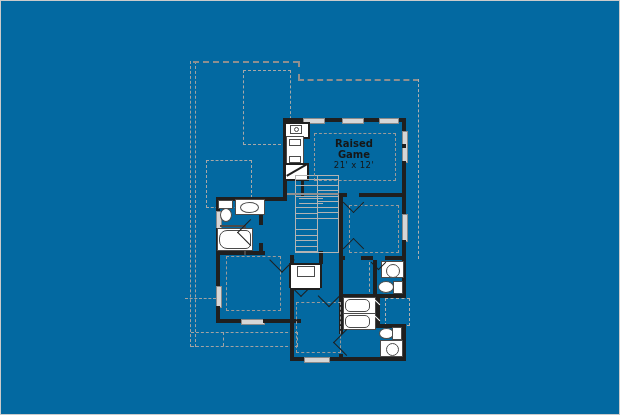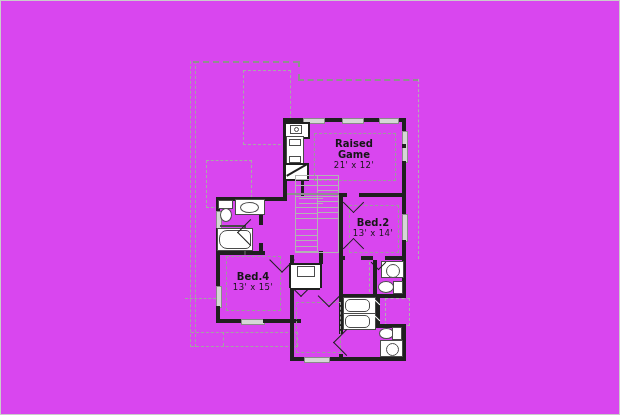--- a/index.html
+++ b/index.html
@@ -1,16 +1,16 @@
 <!DOCTYPE html>
 <html><head>
 <meta charset="utf-8">
 <style>
   html,body{margin:0;padding:0;background:#fff;}
-  #frame{position:relative;width:618px;height:413px;border:1px solid #cbcbcb;background:#d946ef;overflow:hidden;
+  #frame{position:relative;width:618px;height:413px;border:1px solid #cbcbcb;background:#0369a1;overflow:hidden;
          font-family:"DejaVu Sans",sans-serif;}
   .abs{position:absolute;box-sizing:border-box;}
   .w{position:absolute;background:#1f1f1f;}
   .thin{position:absolute;background:#4a4a4a;}
   .dh1{position:absolute;border-top:1px dashed #a3a3a3;}
   .dh2{position:absolute;border-top:2px dashed #8f8f8f;}
   .dv1{position:absolute;border-left:1px dashed #a3a3a3;}
   .dv2{position:absolute;border-left:2px dashed #8f8f8f;}
   .dr{position:absolute;border:1px dashed #9b9b9b;}
   .drl{position:absolute;border:1px dashed #b0b0b0;}
@@ -158,22 +158,14 @@
   <div class="chev" style="left:345px;top:194px;width:14px;height:14px;transform:rotate(-45deg);"></div>
   <div class="chev" style="left:345px;top:240px;width:14px;height:14px;transform:rotate(135deg);"></div>
   <div class="chev" style="left:372px;top:256px;width:10px;height:10px;transform:rotate(-45deg);"></div>
   <div class="chev" style="left:336px;top:332px;width:18px;height:18px;transform:rotate(45deg);"></div>
 
   <div class="lbl" style="left:313px;top:137px;width:80px;">
     <span class="nm">Raised</span>
     <span class="nm">Game</span>
     <span class="dm">21' x 12'</span>
   </div>
-  <div class="lbl" style="left:348px;top:216px;width:48px;">
-    <span class="nm">Bed.2</span>
-    <span class="dm">13' x 14'</span>
-  </div>
-  <div class="lbl" style="left:222px;top:270px;width:60px;">
-    <span class="nm">Bed.4</span>
-    <span class="dm">13' x 15'</span>
-  </div>
 
 </div>
 
 </body></html>

